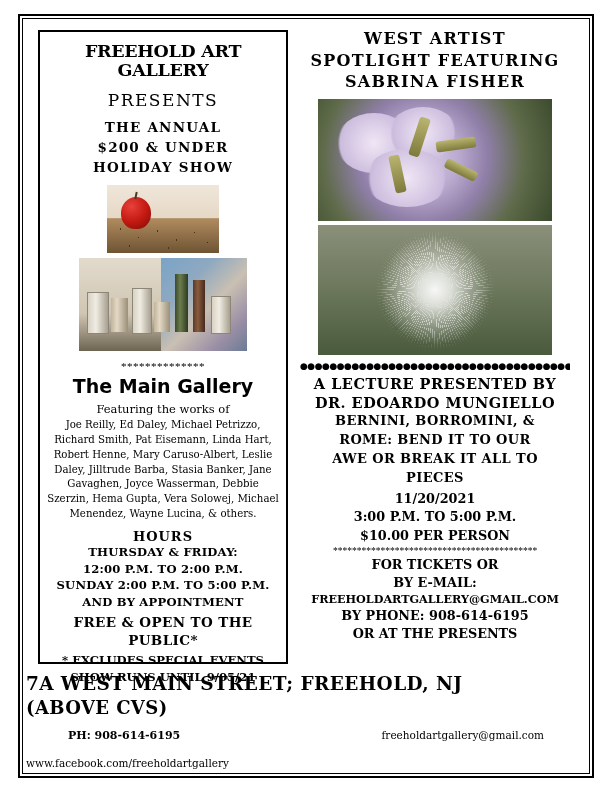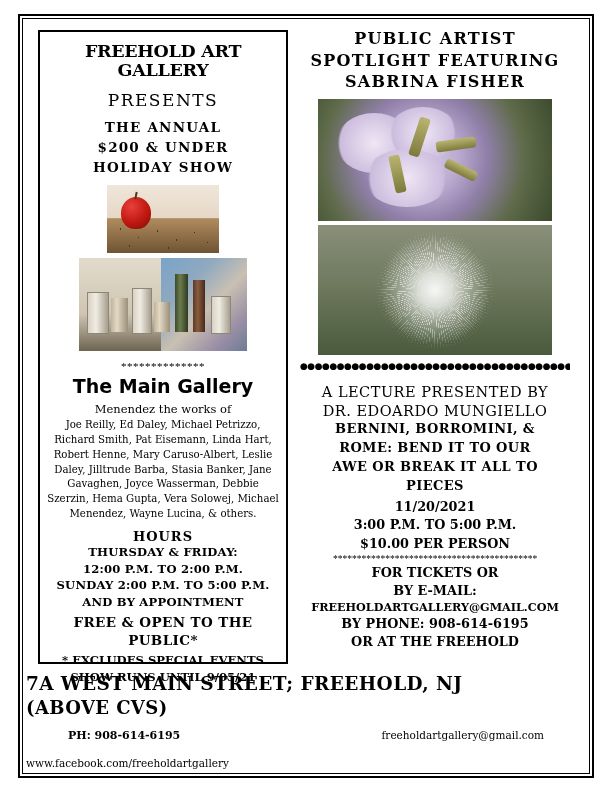--- a/index.html
+++ b/index.html
@@ -269,25 +269,25 @@
   .dot-rule {
     font-family: "DejaVu Sans", sans-serif;
     font-size: 9px;
     letter-spacing: -0.5px;
     margin-top: 6px;
     overflow: hidden;
     white-space: nowrap;
   }
   .lecture-head {
     font-family: "DejaVu Serif", serif;
-    font-weight: normal;
+    font-weight: bold;
     font-size: 14.5px;
     letter-spacing: 0.5px;
     line-height: 1.3;
-    margin-top: 12px;
+    margin-top: 4px;
   }
   .lecture-title {
     font-family: "DejaVu Serif", serif;
     font-weight: bold;
     font-size: 13px;
     letter-spacing: 0.4px;
     line-height: 1.45;
   }
   .lecture-info {
     font-family: "DejaVu Serif", serif;
@@ -393,21 +393,21 @@
       <div class="can" style="left:32px; top:40px; width:17px; height:34px;"></div>
       <div class="jar" style="left:53px; top:30px; width:18px; height:44px;"></div>
       <div class="can" style="left:75px; top:44px; width:16px; height:30px;"></div>
       <div class="bottle" style="left:96px; top:16px; width:13px; height:58px;"></div>
       <div class="bottle" style="left:114px; top:22px; width:12px; height:52px; background:linear-gradient(to right,#5a3a2c,#8a5c3c 40%,#46291f);"></div>
       <div class="jar" style="left:132px; top:38px; width:18px; height:36px;"></div>
     </div>
 
     <div class="stars">**************</div>
     <div class="main-gallery">The Main Gallery</div>
-    <div class="featuring">Menendez the works of</div>
+    <div class="featuring">Featuring the works of</div>
     <div class="artists">Joe Reilly, Ed Daley, Michael Petrizzo, Richard Smith, Pat Eisemann, Linda Hart, Robert Henne, Mary Caruso-Albert, Leslie Daley, Jilltrude Barba, Stasia Banker, Jane Gavaghen, Joyce Wasserman, Debbie Szerzin, Hema Gupta, Vera Solowej, Michael Menendez, Wayne Lucina, &amp; others.</div>
 
     <div class="hours-head">HOURS</div>
     <div class="hours-lines">
       <div>THURSDAY &amp; FRIDAY:</div>
       <div>12:00 P.M. TO 2:00 P.M.</div>
       <div>SUNDAY 2:00 P.M. TO 5:00 P.M.</div>
       <div>AND BY APPOINTMENT</div>
     </div>
     <div class="free-public">
@@ -415,21 +415,21 @@
       <div>PUBLIC*</div>
     </div>
     <div class="excludes">
       <div>* EXCLUDES SPECIAL EVENTS</div>
       <div>SHOW RUNS UNTIL 9/05/21</div>
     </div>
   </div>
 
   <div class="right-col">
     <div class="ya-title">
-      <div>PUBLIC ARTIST</div>
+      <div>WEST ARTIST</div>
       <div>SPOTLIGHT FEATURING</div>
       <div>SABRINA FISHER</div>
     </div>
 
     <div class="img-thistle">
       <div class="petal" style="left:18px; top:14px; width:76px; height:60px;"></div>
       <div class="petal" style="left:70px; top:8px; width:70px; height:52px;"></div>
       <div class="petal" style="left:46px; top:50px; width:86px; height:58px;"></div>
       <div class="pod" style="left:96px; top:18px; width:11px; height:40px; transform:rotate(18deg);"></div>
       <div class="pod" style="left:118px; top:40px; width:40px; height:11px; transform:rotate(-8deg);"></div>
@@ -462,21 +462,21 @@
       <div>$10.00 PER PERSON</div>
     </div>
 
     <div class="star-rule">*******************************************</div>
 
     <div class="tickets">
       <div>FOR TICKETS OR</div>
       <div>BY E-MAIL:</div>
       <div class="email-line">FREEHOLDARTGALLERY@GMAIL.COM</div>
       <div>BY PHONE: 908-614-6195</div>
-      <div>OR AT THE FREEHOLD</div>
+      <div>OR AT THE PRESENTS</div>
     </div>
   </div>
 
   <div class="footer">
     <div class="address">7A WEST MAIN STREET; FREEHOLD, NJ</div>
     <div class="above-cvs">(ABOVE CVS)</div>
     <div class="contact-row">
       <div class="phone">PH: 908-614-6195</div>
       <div class="email">freeholdartgallery@gmail.com</div>
     </div>

